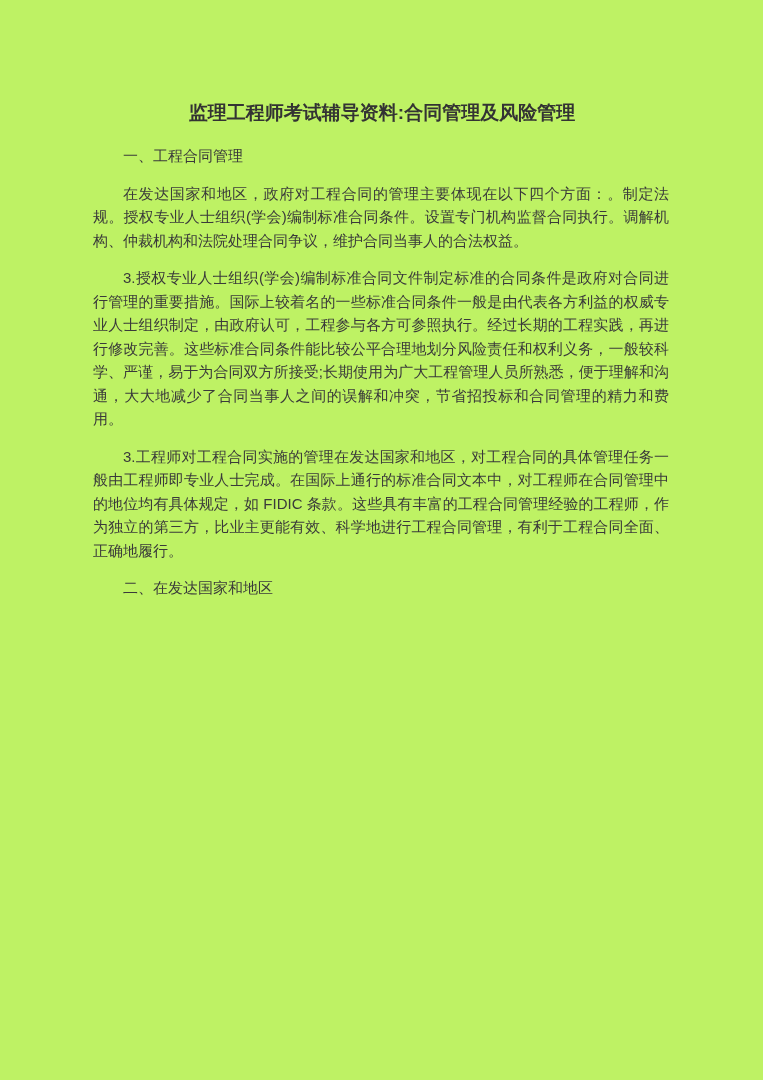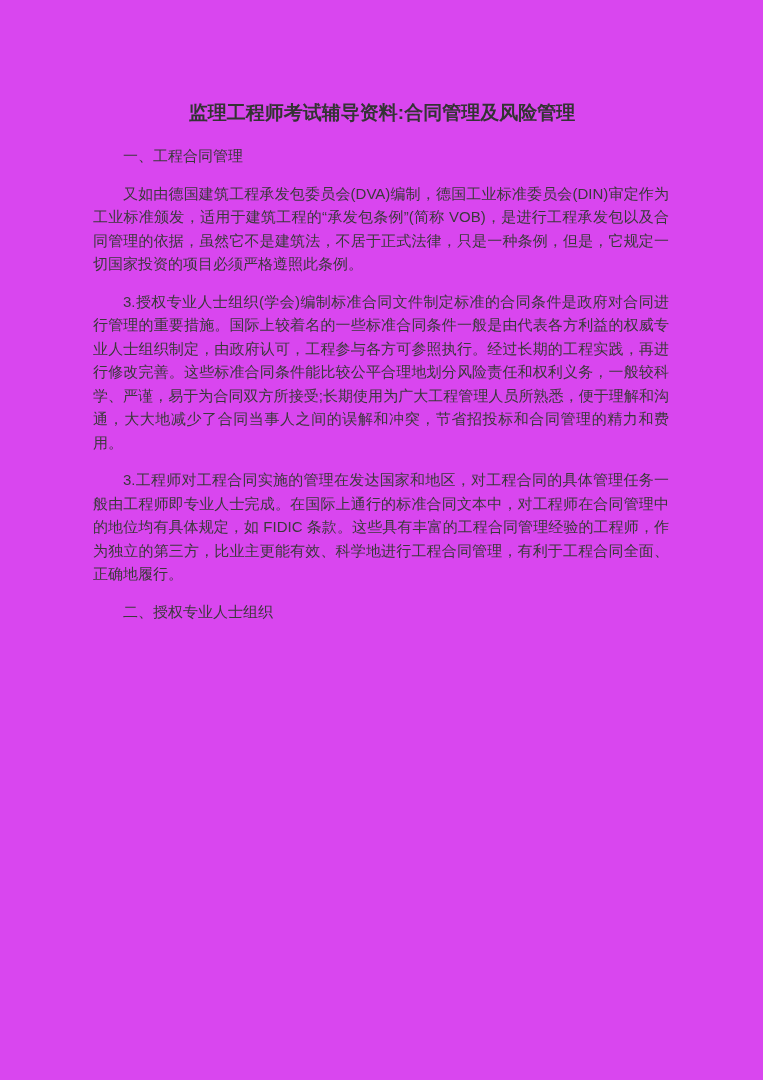--- a/index.html
+++ b/index.html
@@ -5,21 +5,21 @@
     html, body {
       margin: 0;
       padding: 0;
       background: #ffffff;
     }
     .page {
       position: relative;
       width: 763px;
       height: 1080px;
       box-sizing: border-box;
-      background: #d946ef;
+      background: #bef264;
       padding: 99px 92px 8px 93px;
       overflow: hidden;
       font-family: "Liberation Sans", sans-serif;
     }
     .doc-title {
       font-size: 19px;
       font-weight: bold;
       color: #333333;
       text-align: center;
       line-height: 28px;
@@ -39,22 +39,22 @@
 </head>
 <body>
 
 <div class="page">
   <h1 class="doc-title">监理工程师考试辅导资料:合同管理及风险管理</h1>
 
   <p class="sec-heading">一、工程合同管理</p>
 
 
 
+  <p class="para">在发达国家和地区，政府对工程合同的管理主要体现在以下四个方面：。制定法规。授权专业人士组织(学会)编制标准合同条件。设置专门机构监督合同执行。调解机构、仲裁机构和法院处理合同争议，维护合同当事人的合法权益。</p>
 
 
-  <p class="para">又如由德国建筑工程承发包委员会(DVA)编制，德国工业标准委员会(DIN)审定作为工业标准颁发，适用于建筑工程的“承发包条例”(简称 VOB)，是进行工程承发包以及合同管理的依据，虽然它不是建筑法，不居于正式法律，只是一种条例，但是，它规定一切国家投资的项目必须严格遵照此条例。</p>
 
   <p class="para">3.授权专业人士组织(学会)编制标准合同文件制定标准的合同条件是政府对合同进行管理的重要措施。国际上较着名的一些标准合同条件一般是由代表各方利益的权威专业人士组织制定，由政府认可，工程参与各方可参照执行。经过长期的工程实践，再进行修改完善。这些标准合同条件能比较公平合理地划分风险责任和权利义务，一般较科学、严谨，易于为合同双方所接受;长期使用为广大工程管理人员所熟悉，便于理解和沟通，大大地减少了合同当事人之间的误解和冲突，节省招投标和合同管理的精力和费用。</p>
 
   <p class="para">3.工程师对工程合同实施的管理在发达国家和地区，对工程合同的具体管理任务一般由工程师即专业人士完成。在国际上通行的标准合同文本中，对工程师在合同管理中的地位均有具体规定，如 FIDIC 条款。这些具有丰富的工程合同管理经验的工程师，作为独立的第三方，比业主更能有效、科学地进行工程合同管理，有利于工程合同全面、正确地履行。</p>
 
-  <p class="sec-heading">二、授权专业人士组织</p>
+  <p class="sec-heading">二、在发达国家和地区</p>
 </div>
 
 </body></html>

